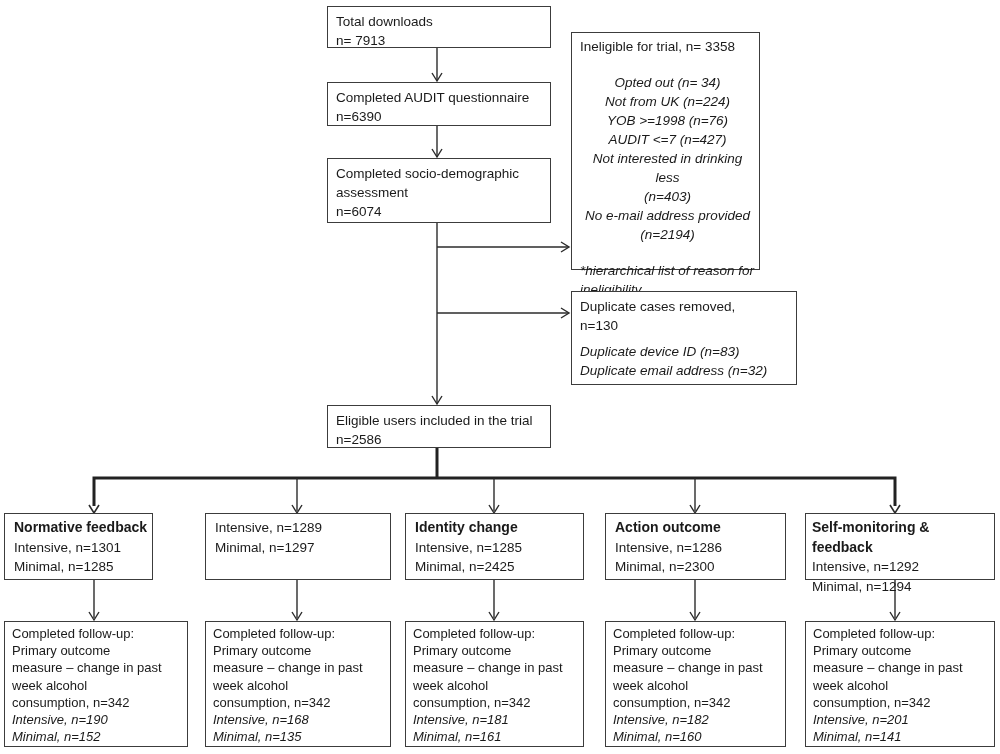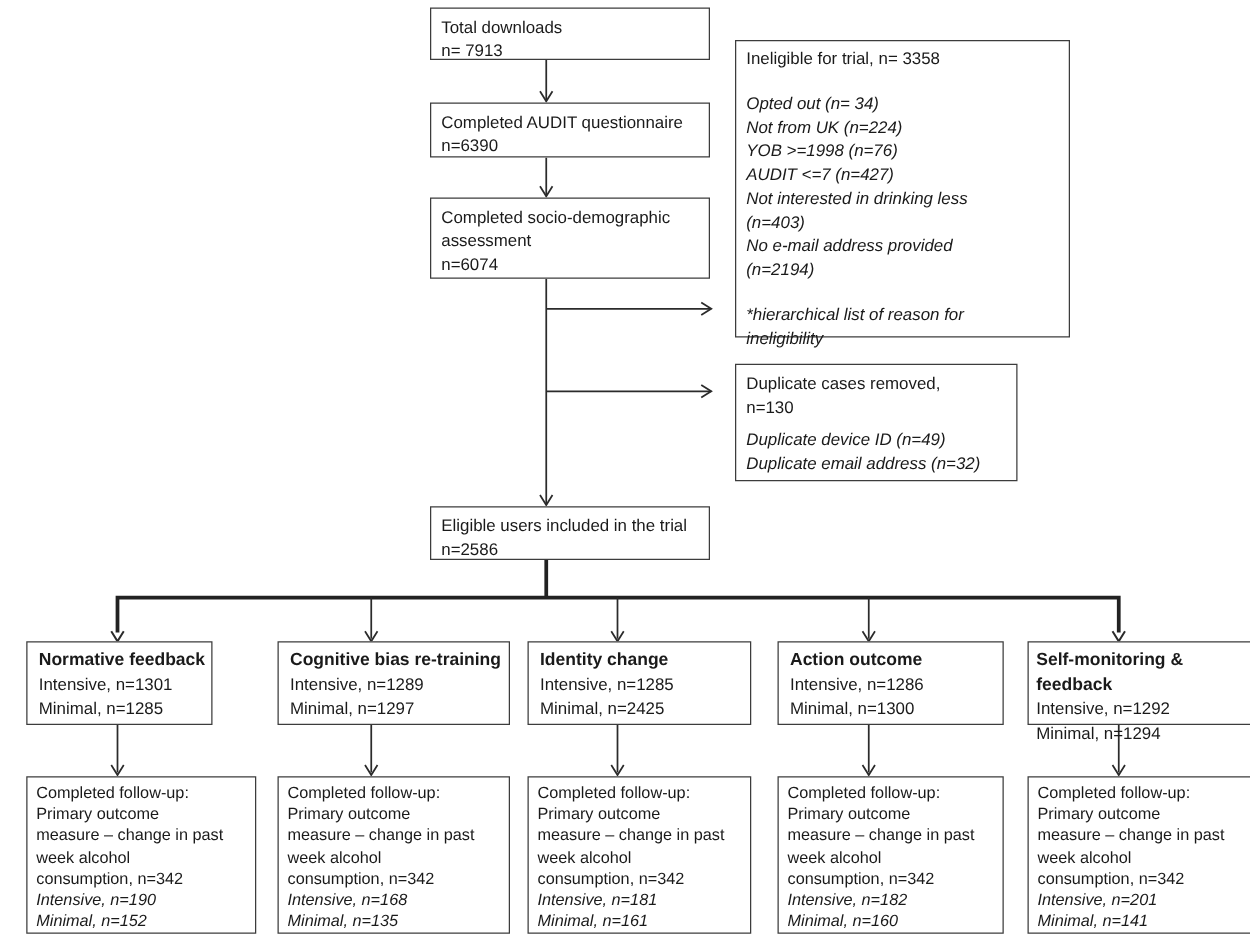--- a/index.html
+++ b/index.html
@@ -4,28 +4,27 @@
 <style>
   html,body{margin:0;padding:0;background:#fff;}
   .canvas{
     position:relative;width:1000px;height:754px;background:#fff;overflow:hidden;
     font-family:"Liberation Sans","DejaVu Sans",sans-serif;color:#1a1a1a;
   }
   .connectors{position:absolute;left:0;top:0;width:1000px;height:754px;}
   .box{
     position:absolute;box-sizing:border-box;background:#fff;
     border:1.5px solid #3c3c3c;
-    margin-left:17px;
   }
   .pad{padding:5px 4px 4px 8px;}
   .pre{white-space:pre-line;}
   .txt-md{font-size:13.5px;line-height:19px;}
   .txt-sm{font-size:13px;line-height:17.2px;}
   .italic{font-style:italic;}
-  .reasons{margin-top:17px;}
+  .reasons{margin-top:17px;text-align:center;}
   .footnote{margin-top:17px;}
   .dup-details{margin-top:7px;}
   .arm .pad{padding:4px 4px 4px 9px;}
   .arm-title{font-size:14px;line-height:19.5px;font-weight:bold;}
   .arm-line{font-size:13.5px;line-height:19.5px;}
   .fu .pad{padding:3px 3px 3px 7px;}
 </style>
 </head>
 <body>
 
@@ -89,76 +88,75 @@
     <div class="pad pre txt-md">Completed AUDIT questionnaire
 n=6390</div>
   </div>
 
   <div class="box" style="left:327px;top:158px;width:224px;height:65px">
     <div class="pad pre txt-md">Completed socio-demographic
 assessment
 n=6074</div>
   </div>
 
-  <div class="box" style="left:571px;top:32px;width:268px;height:238px">
+  <div class="box" style="left:571px;top:32px;width:189px;height:238px">
     <div class="pad txt-md" style="padding-top:4px">
       <div class="pre">Ineligible for trial, n= 3358</div>
       <div class="pre italic reasons">Opted out (n= 34)
 Not from UK (n=224)
 YOB &gt;=1998 (n=76)
 AUDIT &lt;=7 (n=427)
 Not interested in drinking less
 (n=403)
 No e-mail address provided
 (n=2194)</div>
       <div class="pre italic footnote">*hierarchical list of reason for
 ineligibility</div>
     </div>
   </div>
 
   <div class="box" style="left:571px;top:291px;width:226px;height:94px">
     <div class="pad txt-md">
       <div class="pre">Duplicate cases removed,
 n=130</div>
-      <div class="pre italic dup-details">Duplicate device ID (n=49)
+      <div class="pre italic dup-details">Duplicate device ID (n=83)
 Duplicate email address (n=32)</div>
     </div>
   </div>
 
   <div class="box" style="left:327px;top:405px;width:224px;height:43px">
     <div class="pad pre txt-md">Eligible users included in the trial
 n=2586</div>
   </div>
 
   <div class="box arm" style="left:4px;top:513px;width:149px;height:67px">
     <div class="pad">
       <div class="arm-title">Normative feedback</div>
       <div class="arm-line">Intensive, n=1301</div>
       <div class="arm-line">Minimal, n=1285</div>
     </div>
   </div>
   <div class="box arm" style="left:205px;top:513px;width:186px;height:67px">
     <div class="pad">
-      <div class="arm-title">Cognitive bias re-training</div>
       <div class="arm-line">Intensive, n=1289</div>
       <div class="arm-line">Minimal, n=1297</div>
     </div>
   </div>
   <div class="box arm" style="left:405px;top:513px;width:179px;height:67px">
     <div class="pad">
       <div class="arm-title">Identity change</div>
       <div class="arm-line">Intensive, n=1285</div>
       <div class="arm-line">Minimal, n=2425</div>
     </div>
   </div>
   <div class="box arm" style="left:605px;top:513px;width:181px;height:67px">
     <div class="pad">
       <div class="arm-title">Action outcome</div>
       <div class="arm-line">Intensive, n=1286</div>
-      <div class="arm-line">Minimal, n=1300</div>
+      <div class="arm-line">Minimal, n=2300</div>
     </div>
   </div>
   <div class="box arm" style="left:805px;top:513px;width:190px;height:67px">
     <div class="pad" style="padding-left:6px">
       <div class="arm-title">Self-monitoring &amp; feedback</div>
       <div class="arm-line">Intensive, n=1292</div>
       <div class="arm-line">Minimal, n=1294</div>
     </div>
   </div>
 

